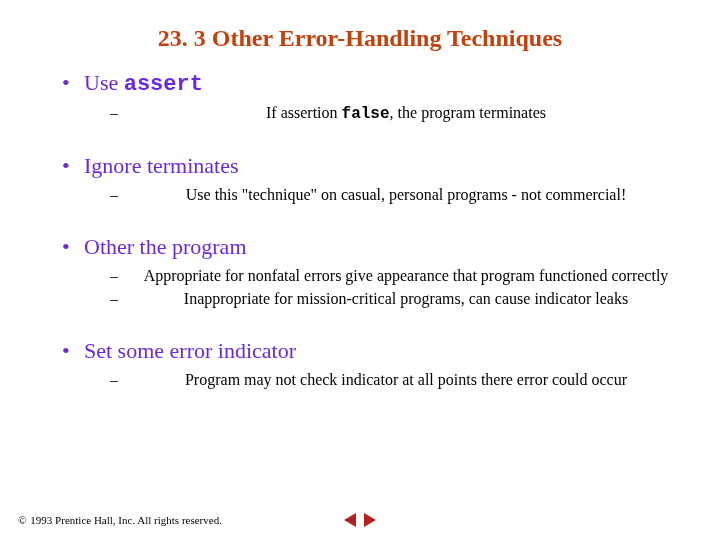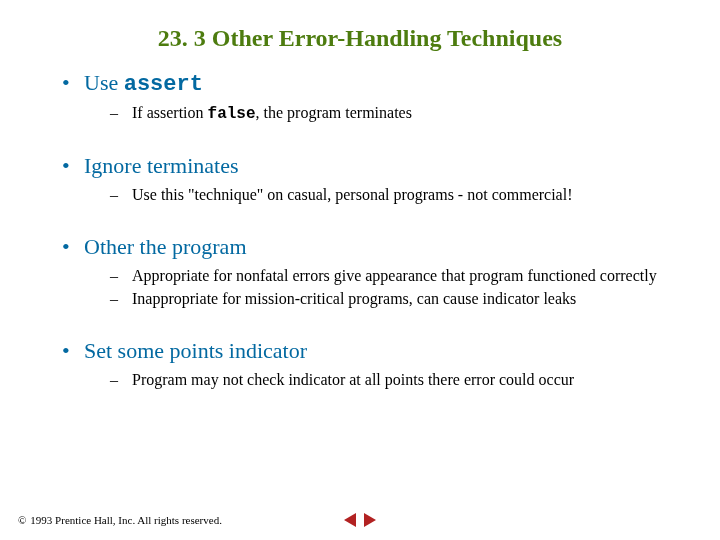--- a/index.html
+++ b/index.html
@@ -11,47 +11,48 @@
     position: relative;
     overflow: hidden;
   }
   .slide {
     padding: 20px 40px 10px 40px;
   }
   .title {
     text-align: center;
     font-weight: bold;
     font-size: 24px;
-    color: #4d7c0f;
+    color: #c2410c;
     margin-bottom: 18px;
     margin-top: 5px;
   }
   .bullet-l1 {
     font-size: 22px;
-    color: #0369a1;
+    color: #6d28d9;
     margin-left: 22px;
     margin-top: 10px;
     margin-bottom: 6px;
     position: relative;
     padding-left: 22px;
   }
   .bullet-l1::before {
     content: "•";
     position: absolute;
     left: 0;
     top: 0;
   }
   .bullet-l2 {
     font-size: 16px;
     color: #000;
     margin-left: 70px;
     margin-bottom: 3px;
     position: relative;
     padding-left: 22px;
     line-height: 1.3;
+    text-align: center;
   }
   .bullet-l2::before {
     content: "–";
     position: absolute;
     left: 0;
     top: 0;
   }
   .group {
     margin-bottom: 28px;
   }
@@ -125,21 +126,21 @@
     <div class="bullet-l2">
       <span>Appropriate for nonfatal errors give appearance that program functioned correctly</span>
     </div>
     <div class="bullet-l2">
       <span>Inappropriate for mission-critical programs, can cause indicator leaks</span>
     </div>
   </div>
 
   <div class="group">
     <div class="bullet-l1">
-      <span>Set some points indicator</span>
+      <span>Set some error indicator</span>
     </div>
     <div class="bullet-l2">
       <span>Program may not check indicator at all points there error could occur</span>
     </div>
   </div>
 </div>
 
 <div class="footer">
   <div class="copyright">
     <span>©</span>

